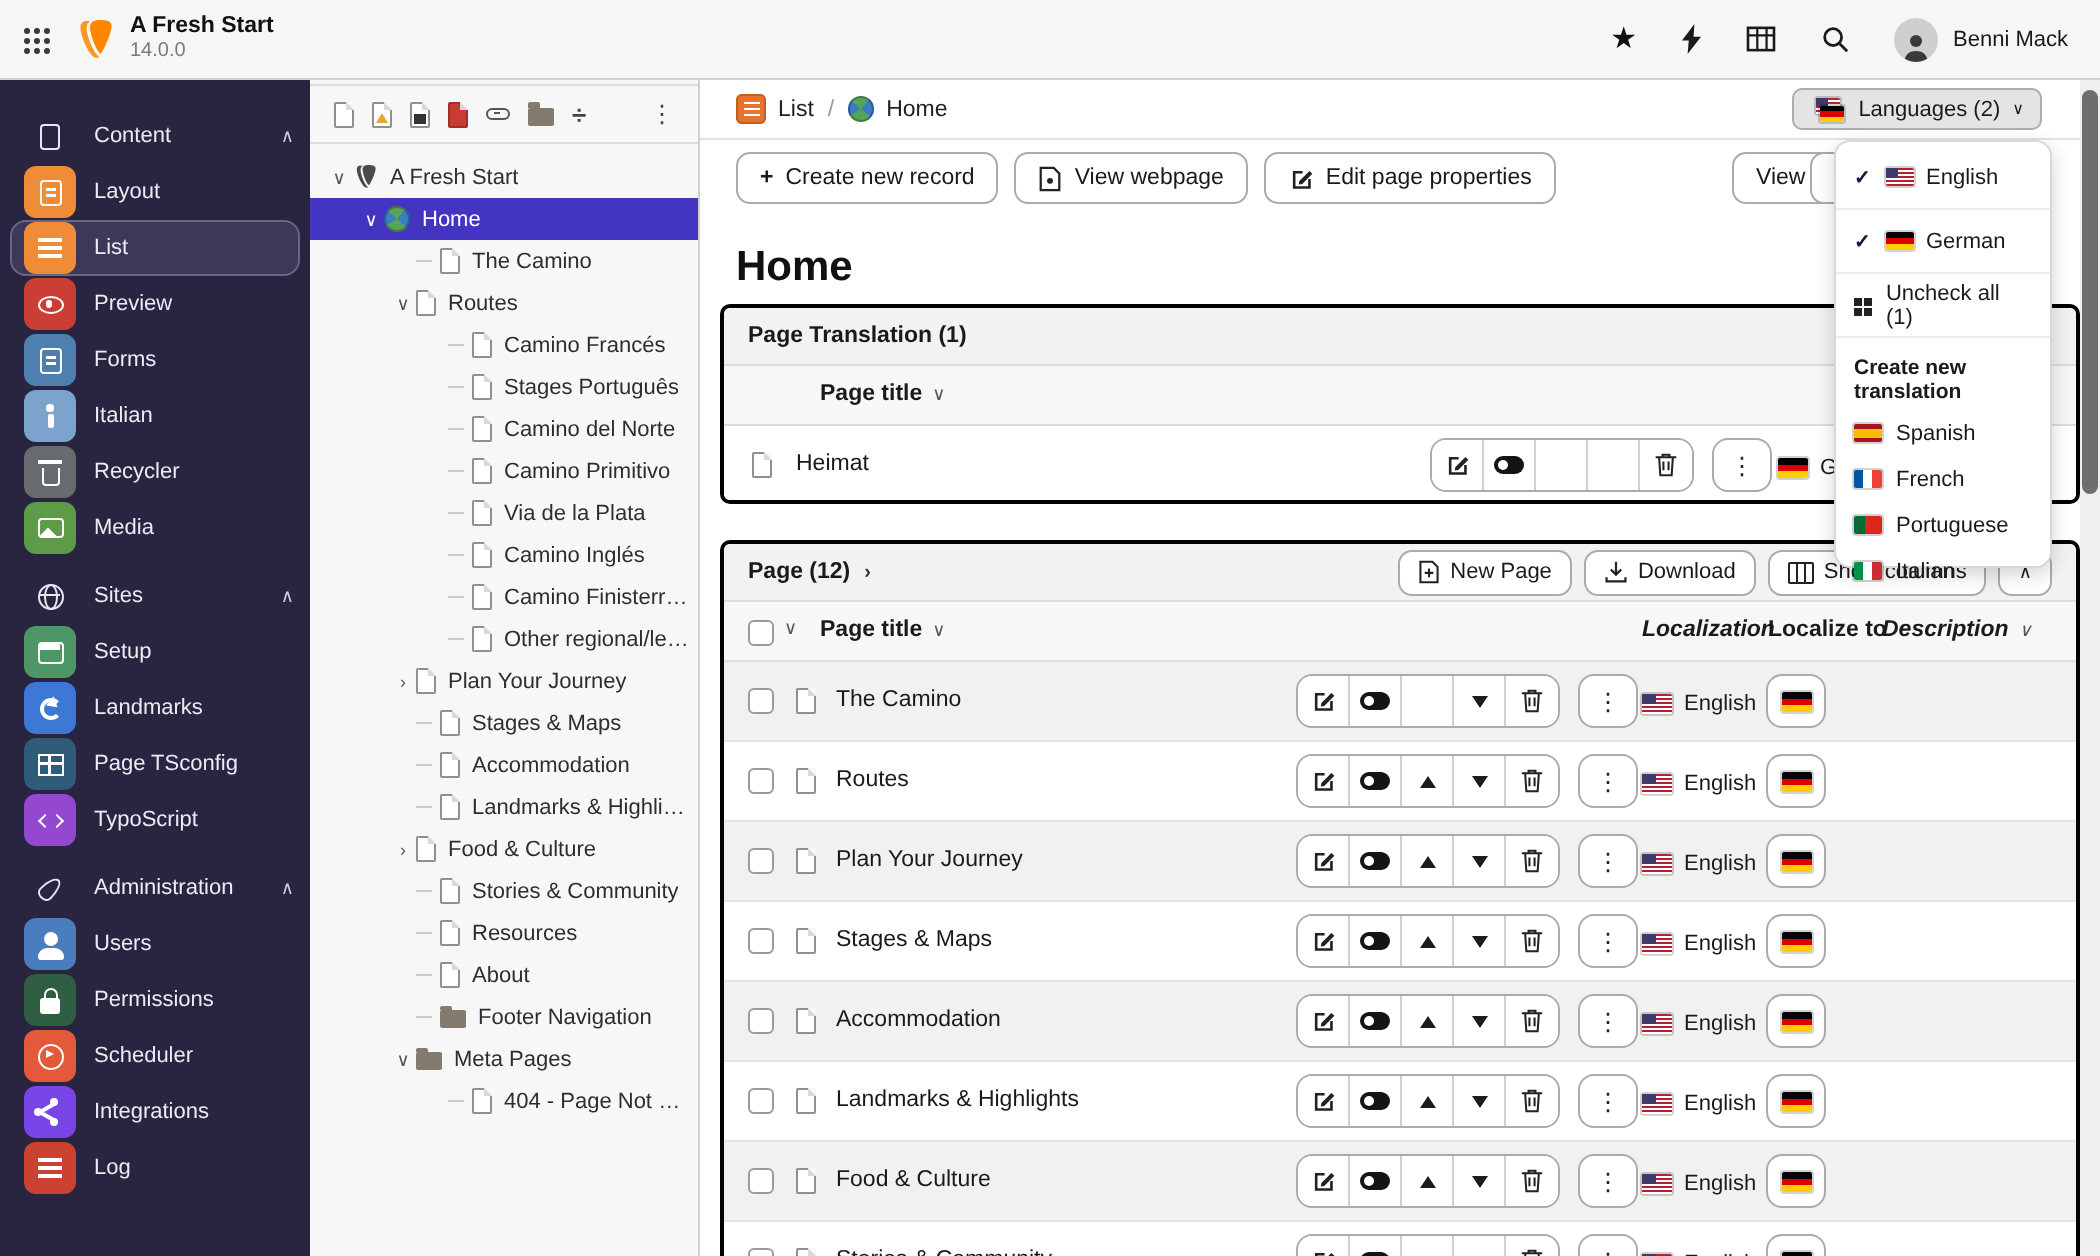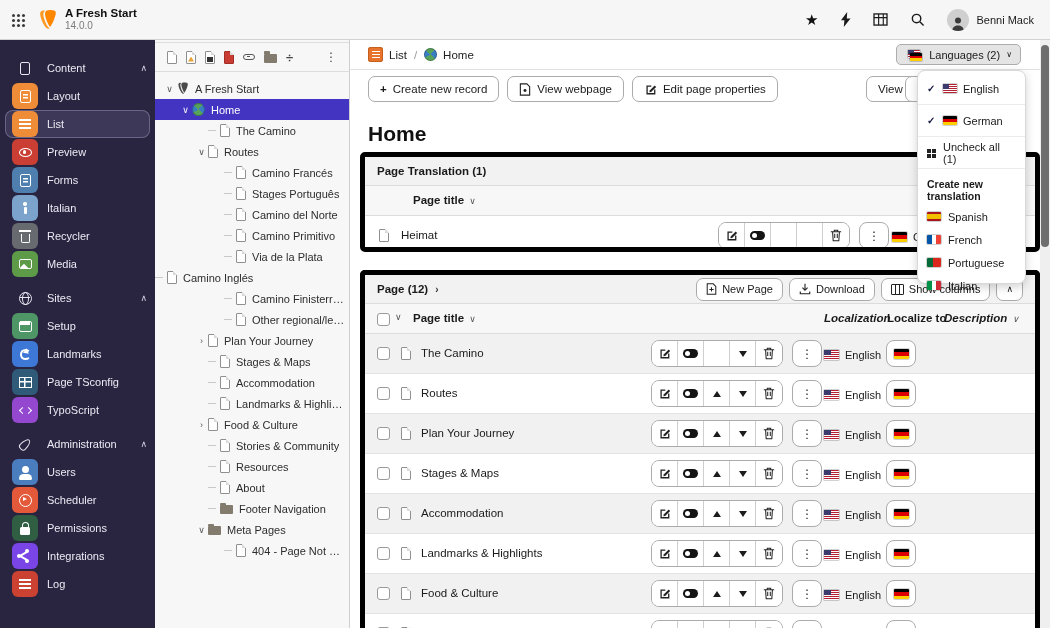--- a/index.html
+++ b/index.html
@@ -109,21 +109,21 @@
   .flagstack{position:relative;width:18px;height:13px}
   .flagstack .flag{width:12px;height:8px}
   .flagstack .flag:last-child{position:absolute;left:5px;top:5px}
   .dochead{height:38px;display:flex;align-items:center;gap:8px;padding:0 0 0 18px;position:relative}
   .btn{display:inline-flex;align-items:center;gap:6px;height:26px;padding:0 11px;background:#fff;border:1px solid #ababab;border-radius:7px;font-size:11.5px;color:#1a1a1a}
   .btn .chevd{font-size:8px;color:#444}
   .viewbtn{position:absolute;left:516px;top:6px}
   .partialbtn{position:absolute;left:555px;top:6px;width:50px}
   .ptitle{font-size:21px;font-weight:bold;color:#111;padding:14px 0 0 18px;height:44px}
 
-  .panel{position:absolute;left:10px;width:680px;border:5px solid #000000;border-radius:5px;background:#fff;overflow:hidden}
+  .panel{position:absolute;left:10px;width:680px;border:2px solid #000000;border-radius:5px;background:#fff;overflow:hidden}
   .phead{height:29px;background:#f2f2f2;border-bottom:1px solid #dcdcdc;display:flex;align-items:center;padding:0 12px;font-weight:bold;font-size:11.5px}
   .phead .pchev{font-size:10px;color:#333;margin-left:7px;font-weight:bold}
   .phead .hbtns{margin-left:auto;display:flex;gap:6px}
   .btn-sm{height:23px;padding:0 9px;border-radius:7px;font-size:11px;display:inline-flex;align-items:center;gap:5px;background:#fff;border:1px solid #ababab}
   .pcols{height:30px;background:#f7f7f7;border-bottom:1px solid #dcdcdc;position:relative;font-weight:bold;font-size:11.5px}
   .pcols .c-title{position:absolute;left:48px;top:8px}
   .pcols .c-cb{position:absolute;left:12px;top:9px}
   .pcols .c-cbchev{position:absolute;left:30px;top:8px;font-size:9px;color:#555;font-weight:normal}
   .pcols .sortchev{font-size:9px;color:#555;margin-left:5px;font-weight:normal}
   .c-loc{position:absolute;left:459px;top:8px;font-style:italic}
@@ -297,30 +297,30 @@
       <span>Administration</span>
       <span class="chev">∧</span>
     </div>
   <div class="mitem">
       <span class="tile" style="background:#4a7dbe">
         <i class="ic-user"></i>
       </span>
       <span>Users</span>
     </div>
   <div class="mitem">
+      <span class="tile" style="background:#2f5e43">
+        <i class="ic-lock"></i>
+      </span>
+      <span>Permissions</span>
+    </div>
+  <div class="mitem">
       <span class="tile" style="background:#e3593a">
         <i class="ic-play"></i>
       </span>
       <span>Scheduler</span>
-    </div>
-  <div class="mitem">
-      <span class="tile" style="background:#2f5e43">
-        <i class="ic-lock"></i>
-      </span>
-      <span>Permissions</span>
     </div>
   <div class="mitem">
       <span class="tile" style="background:#7a45e6">
         <i class="ic-share"></i>
       </span>
       <span>Integrations</span>
     </div>
   <div class="mitem">
       <span class="tile" style="background:#cc4232">
         <i class="ic-bars"></i>
@@ -385,21 +385,21 @@
     <div class="tn" style="padding-left:69px">
         <span class="dash"></span>
         <span class="pgico"></span>
         <span class="lbl">Camino Primitivo</span>
       </div>
     <div class="tn" style="padding-left:69px">
         <span class="dash"></span>
         <span class="pgico"></span>
         <span class="lbl">Via de la Plata</span>
       </div>
-    <div class="tn" style="">
+    <div class="tn" style="padding-left:69px">
         <span class="dash"></span>
         <span class="pgico"></span>
         <span class="lbl">Camino Inglés</span>
       </div>
     <div class="tn" style="padding-left:69px">
         <span class="dash"></span>
         <span class="pgico"></span>
         <span class="lbl">Camino Finisterre &amp; Muxía</span>
       </div>
     <div class="tn" style="padding-left:69px">

